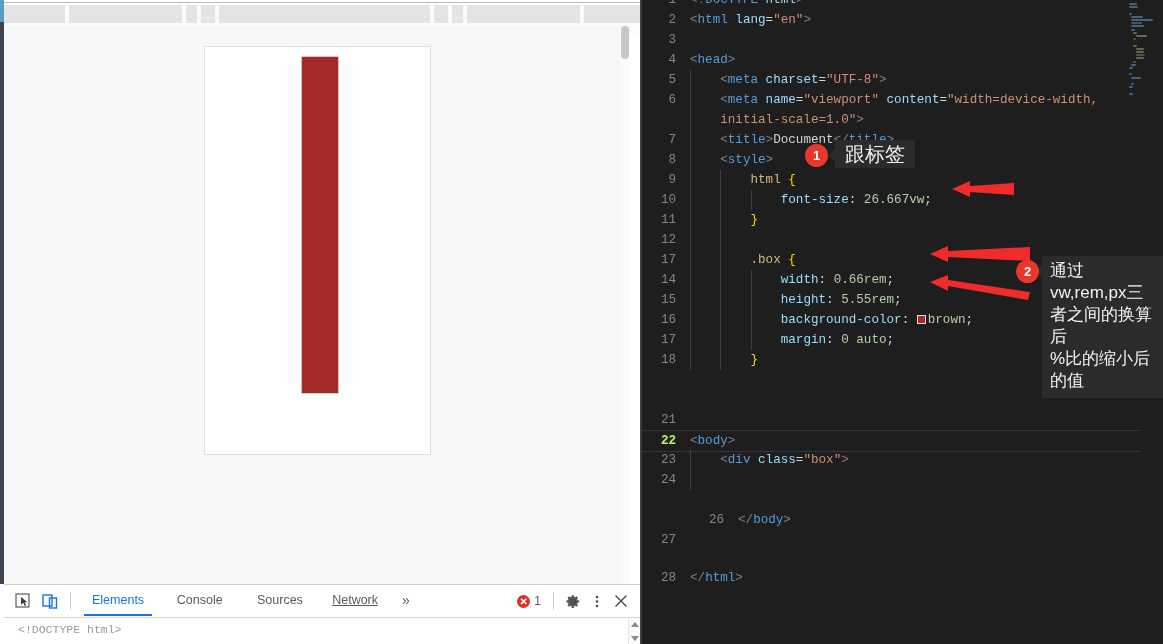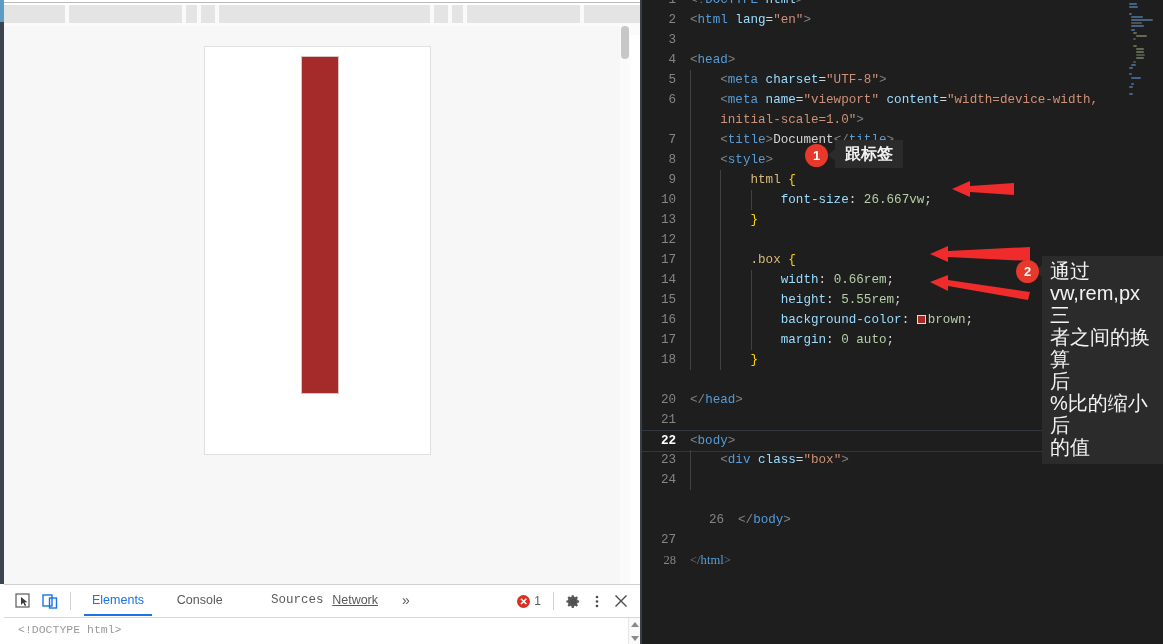--- a/index.html
+++ b/index.html
@@ -293,21 +293,21 @@
     box-sizing: content-box;
   }
   .gutter {
     position: absolute;
     left: 0;
     width: 34px;
     text-align: right;
     color: #858585;
     font-size: 12.6px;
   }
-  .gutter.cur { color: #ffffff; font-weight: bold; }
+  .gutter.cur { color: #bef264; font-weight: bold; }
   .code-text {
     position: absolute;
     left: 48px;
     white-space: pre;
   }
   
   .indent-guide {
     position: absolute;
     width: 1px;
     background: #404040;
@@ -372,38 +372,37 @@
   .tip {
     position: absolute;
     background: #2b2b2b;
     color: #f2f2f2;
     font-family: "Liberation Sans", sans-serif;
     z-index: 39;
   }
   .tip-1 {
     left: 835px; top: 140px;
     padding: 4px 10px;
-    font-size: 16px;
+    font-size: 20px;
     line-height: 20px;
     white-space: nowrap;
-    font-weight: bold;
   }
   .tip-1::before {
     content: "";
     position: absolute;
     left: -7px; top: 9px;
     border-top: 6px solid transparent;
     border-bottom: 6px solid transparent;
     border-right: 7px solid #2b2b2b;
   }
   .tip-2 {
     left: 1042px; top: 256px;
     width: 121px;
     padding: 4px 6px 6px 8px;
-    font-size: 20px;
+    font-size: 17px;
     line-height: 22px;
     box-sizing: border-box;
   }
   .tip-2::before {
     content: "";
     position: absolute;
     left: -7px; top: 9px;
     border-top: 6px solid transparent;
     border-bottom: 6px solid transparent;
     border-right: 7px solid #2b2b2b;
@@ -472,21 +471,21 @@
             <rect x="1" y="2" width="9" height="11" fill="none" stroke="#1a73e8" stroke-width="1.4"></rect>
             <rect x="7.5" y="5" width="7" height="10" fill="none" stroke="#1a73e8" stroke-width="1.4"></rect>
           </svg>
         </span>
 
         <span class="dt-sep"></span>
 
         <div class="dt-tabs" id="dt-tabs">
             <div class="dt-tab active" style="left: 0px;">Elements</div>
             <div class="dt-tab" style="left: 84.8px;">Console</div>
-            <div class="dt-tab" style="left: 179px; font-family: Liberation Mono, monospace;">Sources</div>
+            <div class="dt-tab" style="left: 165px;">Sources</div>
             <div class="dt-tab" style="left: 240.2px; text-decoration: underline;">Network</div>
             <div class="dt-more" style="left: 317.9px;">»</div>
           </div>
 
         <div class="dt-right">
           <span class="err-badge">
             <span class="err-circle">✕</span>
             <span class="err-count">1</span>
           </span>
           <span class="dt-sep2"></span>
@@ -528,36 +527,35 @@
         <div class="code-line" style="top: 10px;"><span class="gutter">2</span><span class="code-text"><span class="t-punct">&lt;</span><span class="t-tag">html</span><span class="t-txt"> </span><span class="t-attr">lang</span><span class="t-eq">=</span><span class="t-str">"en"</span><span class="t-punct">&gt;</span></span></div>
         <div class="code-line" style="top: 30px;"><span class="gutter">3</span><span class="code-text"></span></div>
         <div class="code-line" style="top: 50px;"><span class="gutter">4</span><span class="code-text"><span class="t-punct">&lt;</span><span class="t-tag">head</span><span class="t-punct">&gt;</span></span></div>
         <div class="code-line" style="top: 70px;"><span class="gutter">5</span><span class="indent-guide" style="left: 48px; top: 0px; height: 20px;"></span><span class="code-text"><span class="t-punct">    &lt;</span><span class="t-tag">meta</span><span class="t-txt"> </span><span class="t-attr">charset</span><span class="t-eq">=</span><span class="t-str">"UTF-8"</span><span class="t-punct">&gt;</span></span></div>
         <div class="code-line" style="top: 90px;"><span class="gutter">6</span><span class="indent-guide" style="left: 48px; top: 0px; height: 20px;"></span><span class="code-text"><span class="t-punct">    &lt;</span><span class="t-tag">meta</span><span class="t-txt"> </span><span class="t-attr">name</span><span class="t-eq">=</span><span class="t-str">"viewport"</span><span class="t-txt"> </span><span class="t-attr">content</span><span class="t-eq">=</span><span class="t-str">"width=device-width,</span></span></div>
         <div class="code-line" style="top: 110px;"><span class="gutter"></span><span class="indent-guide" style="left: 48px; top: 0px; height: 20px;"></span><span class="code-text"><span class="t-str">    initial-scale=1.0"</span><span class="t-punct">&gt;</span></span></div>
         <div class="code-line" style="top: 130px;"><span class="gutter">7</span><span class="indent-guide" style="left: 48px; top: 0px; height: 20px;"></span><span class="code-text"><span class="t-punct">    &lt;</span><span class="t-tag">title</span><span class="t-punct">&gt;</span><span class="t-txt">Document</span><span class="t-punct">&lt;/</span><span class="t-tag">title</span><span class="t-punct">&gt;</span></span></div>
         <div class="code-line" style="top: 150px;"><span class="gutter">8</span><span class="indent-guide" style="left: 48px; top: 0px; height: 20px;"></span><span class="code-text"><span class="t-punct">    &lt;</span><span class="t-tag">style</span><span class="t-punct">&gt;</span></span></div>
         <div class="code-line" style="top: 170px;"><span class="gutter">9</span><span class="indent-guide" style="left: 48px; top: 0px; height: 20px;"></span><span class="indent-guide" style="left: 78.3px; top: 0px; height: 20px;"></span><span class="code-text"><span class="t-txt">        </span><span class="t-sel">html</span><span class="t-txt"> </span><span class="t-brace">{</span></span></div>
         <div class="code-line" style="top: 190px;"><span class="gutter">10</span><span class="indent-guide" style="left: 48px; top: 0px; height: 20px;"></span><span class="indent-guide" style="left: 78.3px; top: 0px; height: 20px;"></span><span class="indent-guide" style="left: 108.6px; top: 0px; height: 20px;"></span><span class="code-text"><span class="t-txt">            </span><span class="t-prop">font-size</span><span class="t-txt">: </span><span class="t-val">26.667vw</span><span class="t-txt">;</span></span></div>
-        <div class="code-line" style="top: 210px;"><span class="gutter">13</span><span class="indent-guide" style="left: 48px; top: 0px; height: 20px;"></span><span class="indent-guide" style="left: 78.3px; top: 0px; height: 20px;"></span><span class="code-text"><span class="t-txt">        </span><span class="t-brace">}</span></span></div>
+        <div class="code-line" style="top: 210px;"><span class="gutter">11</span><span class="indent-guide" style="left: 48px; top: 0px; height: 20px;"></span><span class="indent-guide" style="left: 78.3px; top: 0px; height: 20px;"></span><span class="code-text"><span class="t-txt">        </span><span class="t-brace">}</span></span></div>
         <div class="code-line" style="top: 230px;"><span class="gutter">12</span><span class="indent-guide" style="left: 48px; top: 0px; height: 20px;"></span><span class="indent-guide" style="left: 78.3px; top: 0px; height: 20px;"></span><span class="code-text"></span></div>
         <div class="code-line" style="top: 250px;"><span class="gutter">17</span><span class="indent-guide" style="left: 48px; top: 0px; height: 20px;"></span><span class="indent-guide" style="left: 78.3px; top: 0px; height: 20px;"></span><span class="code-text"><span class="t-txt">        </span><span class="t-sel">.box</span><span class="t-txt"> </span><span class="t-brace">{</span></span></div>
         <div class="code-line" style="top: 270px;"><span class="gutter">14</span><span class="indent-guide" style="left: 48px; top: 0px; height: 20px;"></span><span class="indent-guide" style="left: 78.3px; top: 0px; height: 20px;"></span><span class="indent-guide" style="left: 108.6px; top: 0px; height: 20px;"></span><span class="code-text"><span class="t-txt">            </span><span class="t-prop">width</span><span class="t-txt">: </span><span class="t-val">0.66rem</span><span class="t-txt">;</span></span></div>
         <div class="code-line" style="top: 290px;"><span class="gutter">15</span><span class="indent-guide" style="left: 48px; top: 0px; height: 20px;"></span><span class="indent-guide" style="left: 78.3px; top: 0px; height: 20px;"></span><span class="indent-guide" style="left: 108.6px; top: 0px; height: 20px;"></span><span class="code-text"><span class="t-txt">            </span><span class="t-prop">height</span><span class="t-txt">: </span><span class="t-val">5.55rem</span><span class="t-txt">;</span></span></div>
         <div class="code-line" style="top: 310px;"><span class="gutter">16</span><span class="indent-guide" style="left: 48px; top: 0px; height: 20px;"></span><span class="indent-guide" style="left: 78.3px; top: 0px; height: 20px;"></span><span class="indent-guide" style="left: 108.6px; top: 0px; height: 20px;"></span><span class="code-text"><span class="t-txt">            </span><span class="t-prop">background-color</span><span class="t-txt">: </span><span class="colorswatch" style="background: rgb(165, 42, 42);"></span><span class="t-val">brown</span><span class="t-txt">;</span></span></div>
         <div class="code-line" style="top: 330px;"><span class="gutter">17</span><span class="indent-guide" style="left: 48px; top: 0px; height: 20px;"></span><span class="indent-guide" style="left: 78.3px; top: 0px; height: 20px;"></span><span class="indent-guide" style="left: 108.6px; top: 0px; height: 20px;"></span><span class="code-text"><span class="t-txt">            </span><span class="t-prop">margin</span><span class="t-txt">: </span><span class="t-val">0 auto</span><span class="t-txt">;</span></span></div>
         <div class="code-line" style="top: 350px;"><span class="gutter">18</span><span class="indent-guide" style="left: 48px; top: 0px; height: 20px;"></span><span class="indent-guide" style="left: 78.3px; top: 0px; height: 20px;"></span><span class="code-text"><span class="t-txt">        </span><span class="t-brace">}</span></span></div>
-        <div class="code-line" style="top: 390px;"><span class="gutter">20</span><span class="code-text"><span class="t-punct">&lt;/</span><span class="t-tag">head</span><span class="t-punct">&gt;</span></span></div>
         <div class="code-line" style="top: 410px;"><span class="gutter">21</span><span class="code-text"></span></div>
         <div class="code-line current" style="top: 430px;"><span class="gutter cur">22</span><span class="code-text"><span class="t-punct">&lt;</span><span class="t-tag">body</span><span class="t-punct">&gt;</span></span></div>
         <div class="code-line" style="top: 450px;"><span class="gutter">23</span><span class="indent-guide" style="left: 48px; top: 0px; height: 20px;"></span><span class="code-text"><span class="t-punct">    &lt;</span><span class="t-tag">div</span><span class="t-txt"> </span><span class="t-attr">class</span><span class="t-eq">=</span><span class="t-str">"box"</span><span class="t-punct">&gt;</span></span></div>
         <div class="code-line" style="top: 470px;"><span class="gutter">24</span><span class="indent-guide" style="left: 48px; top: 0px; height: 20px;"></span><span class="code-text"></span></div>
         <div class="code-line" style="top: 510px; margin-left: 48px;"><span class="gutter">26</span><span class="code-text"><span class="t-punct">&lt;/</span><span class="t-tag">body</span><span class="t-punct">&gt;</span></span></div>
         <div class="code-line" style="top: 530px;"><span class="gutter">27</span><span class="code-text"></span></div>
-        <div class="code-line" style="top: 550px; font-family: Liberation Serif, serif;"><span class="gutter">28</span><span class="code-text"><span class="t-punct">&lt;/</span><span class="t-tag">html</span><span class="t-punct">&gt;</span></span></div>
+        <div class="code-line" style="top: 568px;"><span class="gutter">28</span><span class="code-text"><span class="t-punct">&lt;/</span><span class="t-tag">html</span><span class="t-punct">&gt;</span></span></div>
       </div>
     <div class="minimap" id="minimap">
         <div class="mm-line" style="top: 3px; left: 0px; width: 8.25px; background: rgb(74, 111, 150); opacity: 0.85;"></div>
         <div class="mm-line" style="top: 6.2px; left: 0px; width: 8.8px; background: rgb(74, 111, 150); opacity: 0.85;"></div>
         <div class="mm-line" style="top: 12.6px; left: 0px; width: 3.3px; background: rgb(74, 111, 150); opacity: 0.85;"></div>
         <div class="mm-line" style="top: 15.8px; left: 2.2px; width: 12.1px; background: rgb(74, 111, 150); opacity: 0.85;"></div>
         <div class="mm-line" style="top: 19px; left: 2.2px; width: 22px; background: rgb(74, 111, 150); opacity: 0.85;"></div>
         <div class="mm-line" style="top: 22.2px; left: 2.2px; width: 10.45px; background: rgb(90, 90, 90); opacity: 0.85;"></div>
         <div class="mm-line" style="top: 25.4px; left: 2.2px; width: 12.65px; background: rgb(74, 111, 150); opacity: 0.85;"></div>
         <div class="mm-line" style="top: 28.6px; left: 2.2px; width: 3.85px; background: rgb(74, 111, 150); opacity: 0.85;"></div>

